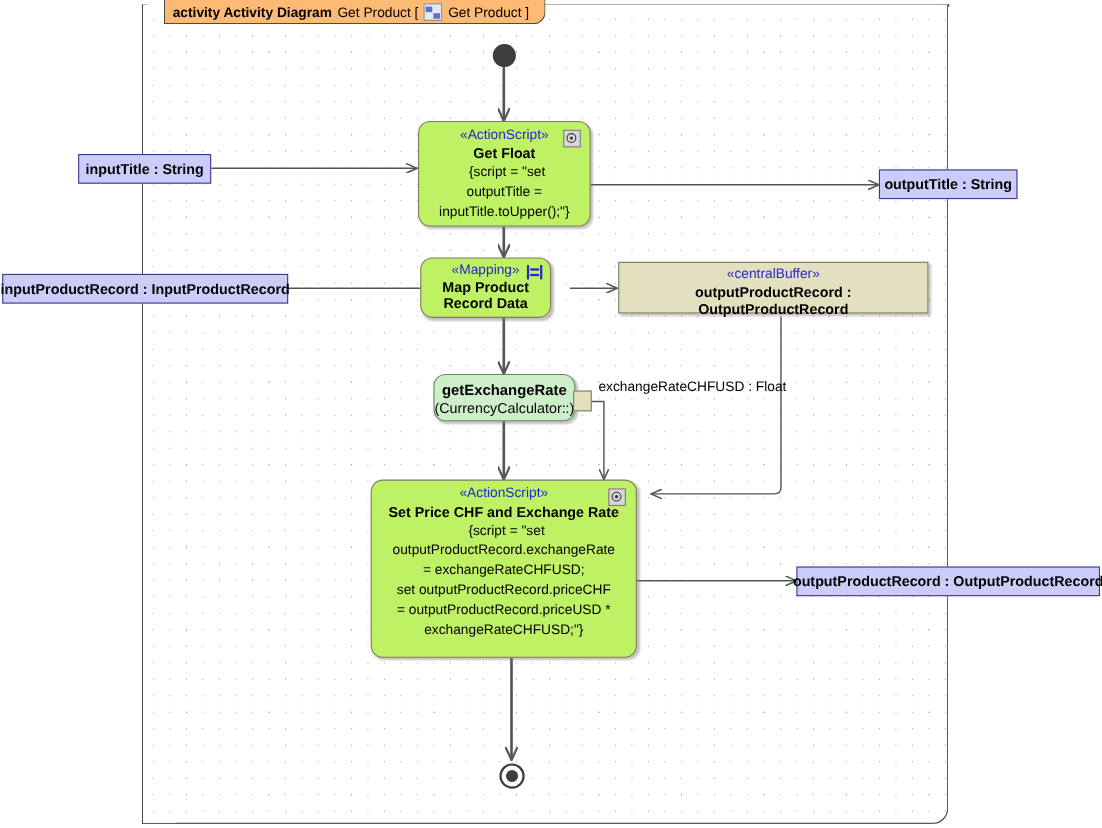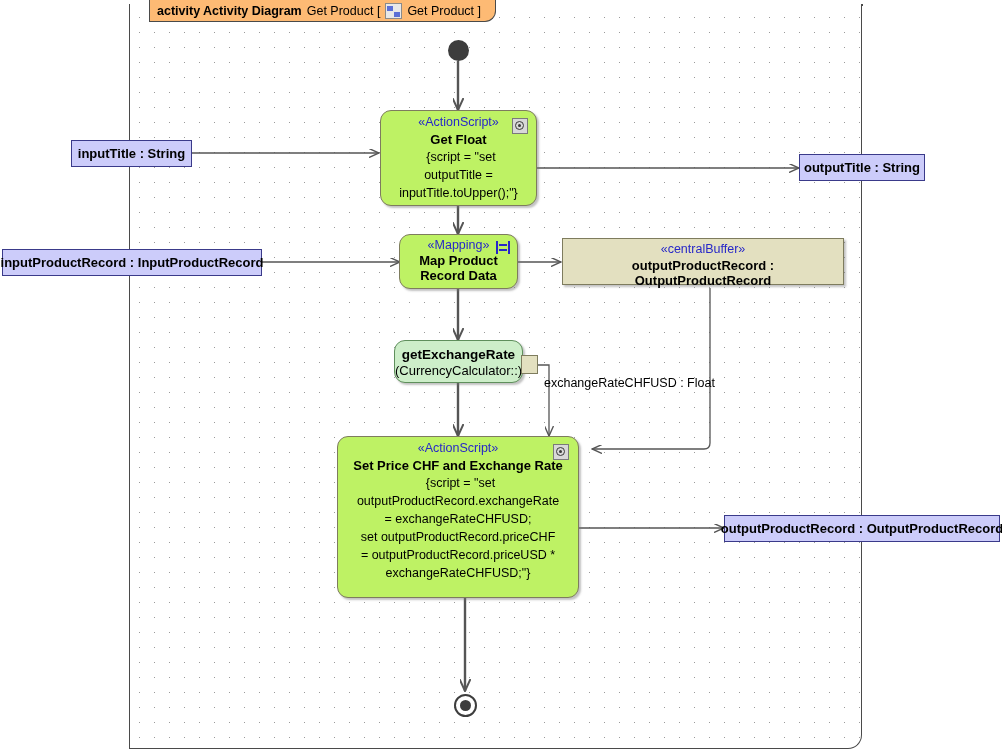--- a/index.html
+++ b/index.html
@@ -345,21 +345,21 @@
 
   <div class="node action-node" style="left:380px; top:110px; width:157px; height:96px;">
     <span class="as-badge" style="right:8px; top:7px;"></span>
     <span class="stereo">«ActionScript»</span>
     <span class="node-title">Get Float</span>
     <span class="node-body">{script = "set
 outputTitle =
 inputTitle.toUpper();"}</span>
   </div>
 
-  <div class="node action-node" style="left:399px; top:234px; width:119px; height:55px;">
+  <div class="node action-node" style="left:382px; top:234px; width:119px; height:55px;">
     <span class="map-badge" style="right:7px; top:6px;">
       <span class="bar bl"></span>
         <span class="bar br"></span>
       <span class="bar h1"></span>
         <span class="bar h2"></span>
     </span>
     <span class="stereo" style="padding-top:3px;">«Mapping»</span>
     <span class="node-title" style="padding-top:1px; line-height:15px;">Map Product</span>
     <span class="node-title" style="padding-top:0px; line-height:15px;">Record Data</span>
   </div>
@@ -367,21 +367,21 @@
   <div class="node buffer-node" style="left:562px; top:238px; width:282px; height:47px;">
     <span class="stereo" style="padding-top:3px;">«centralBuffer»</span>
     <span class="buffer-name">outputProductRecord : OutputProductRecord</span>
   </div>
 
   <div class="node call-node" style="left:394px; top:340px; width:129px; height:43px;">
     <span class="call-name">getExchangeRate</span>
     <span class="call-sub">(CurrencyCalculator::)</span>
   </div>
   <div class="pin" style="left:521px; top:355px; width:17px; height:19px;"></div>
-  <div class="pin-label" style="left:544px; top:344px;margin-top:32px;">exchangeRateCHFUSD : Float</div>
+  <div class="pin-label" style="left:544px; top:344px;">exchangeRateCHFUSD : Float</div>
 
   <div class="node action-node" style="left:337px; top:436px; width:242px; height:162px;">
     <span class="as-badge" style="right:9px; top:7px;"></span>
     <span class="stereo">«ActionScript»</span>
     <span class="node-title">Set Price CHF and Exchange Rate</span>
     <span class="node-body" style="padding-top:19px;">{script = "set
 outputProductRecord.exchangeRate
  = exchangeRateCHFUSD;
 set outputProductRecord.priceCHF
 = outputProductRecord.priceUSD *

